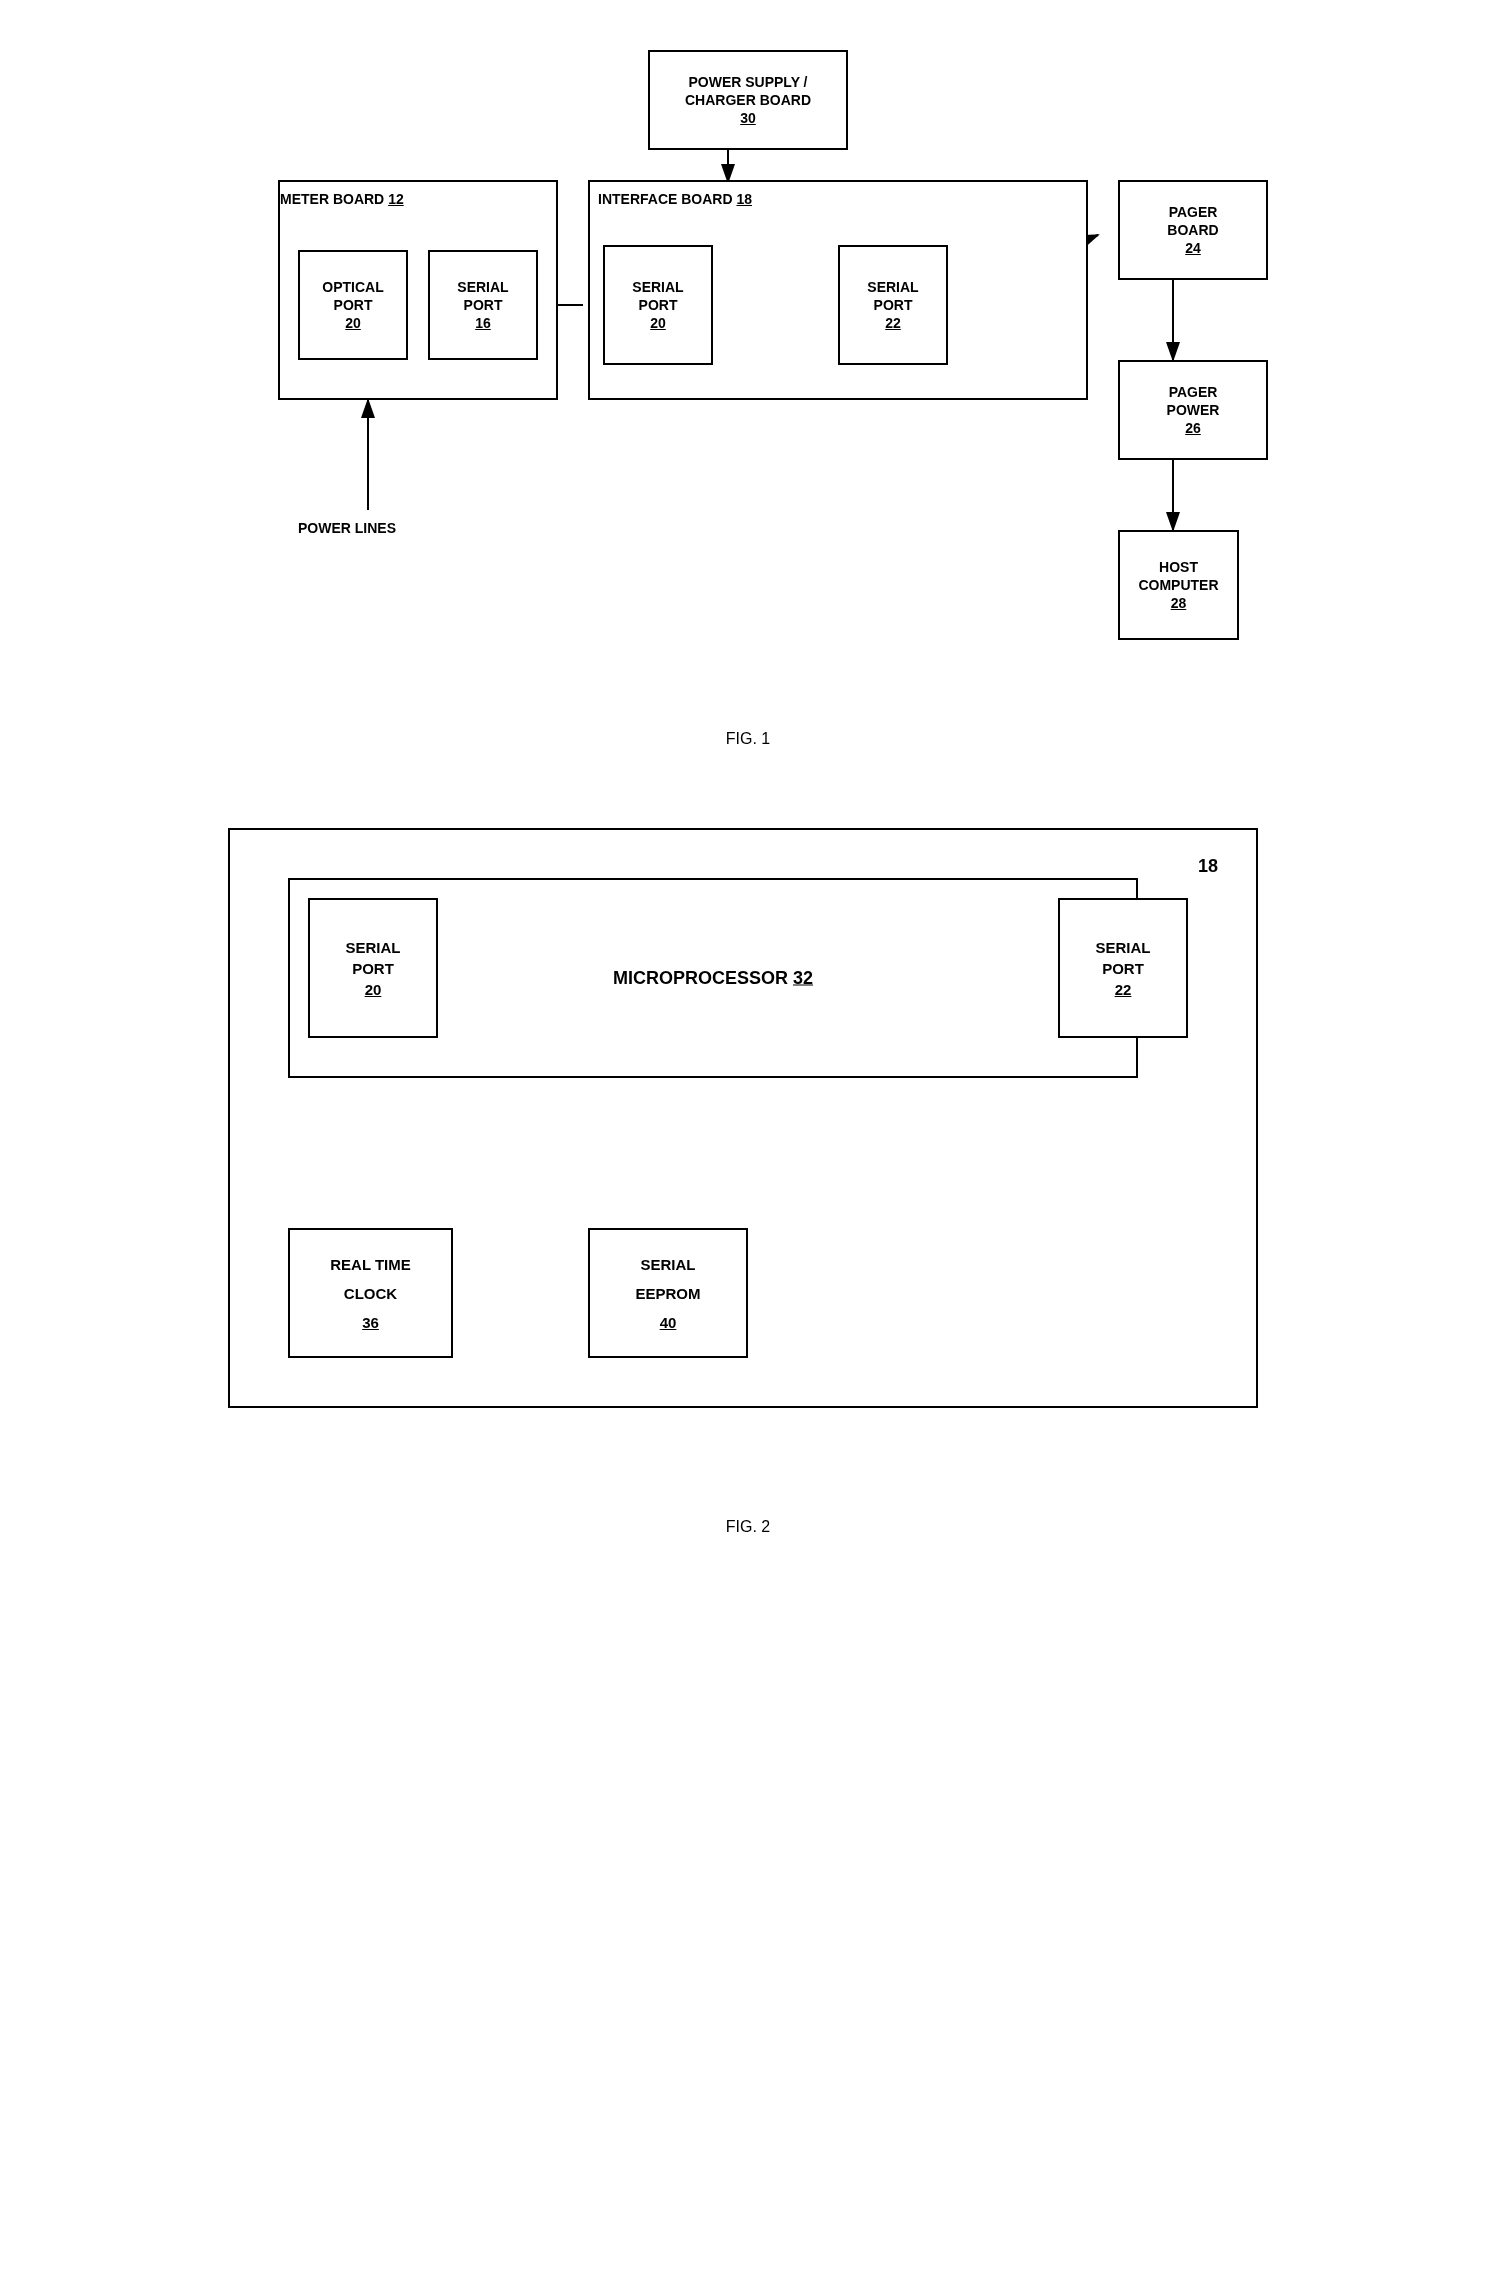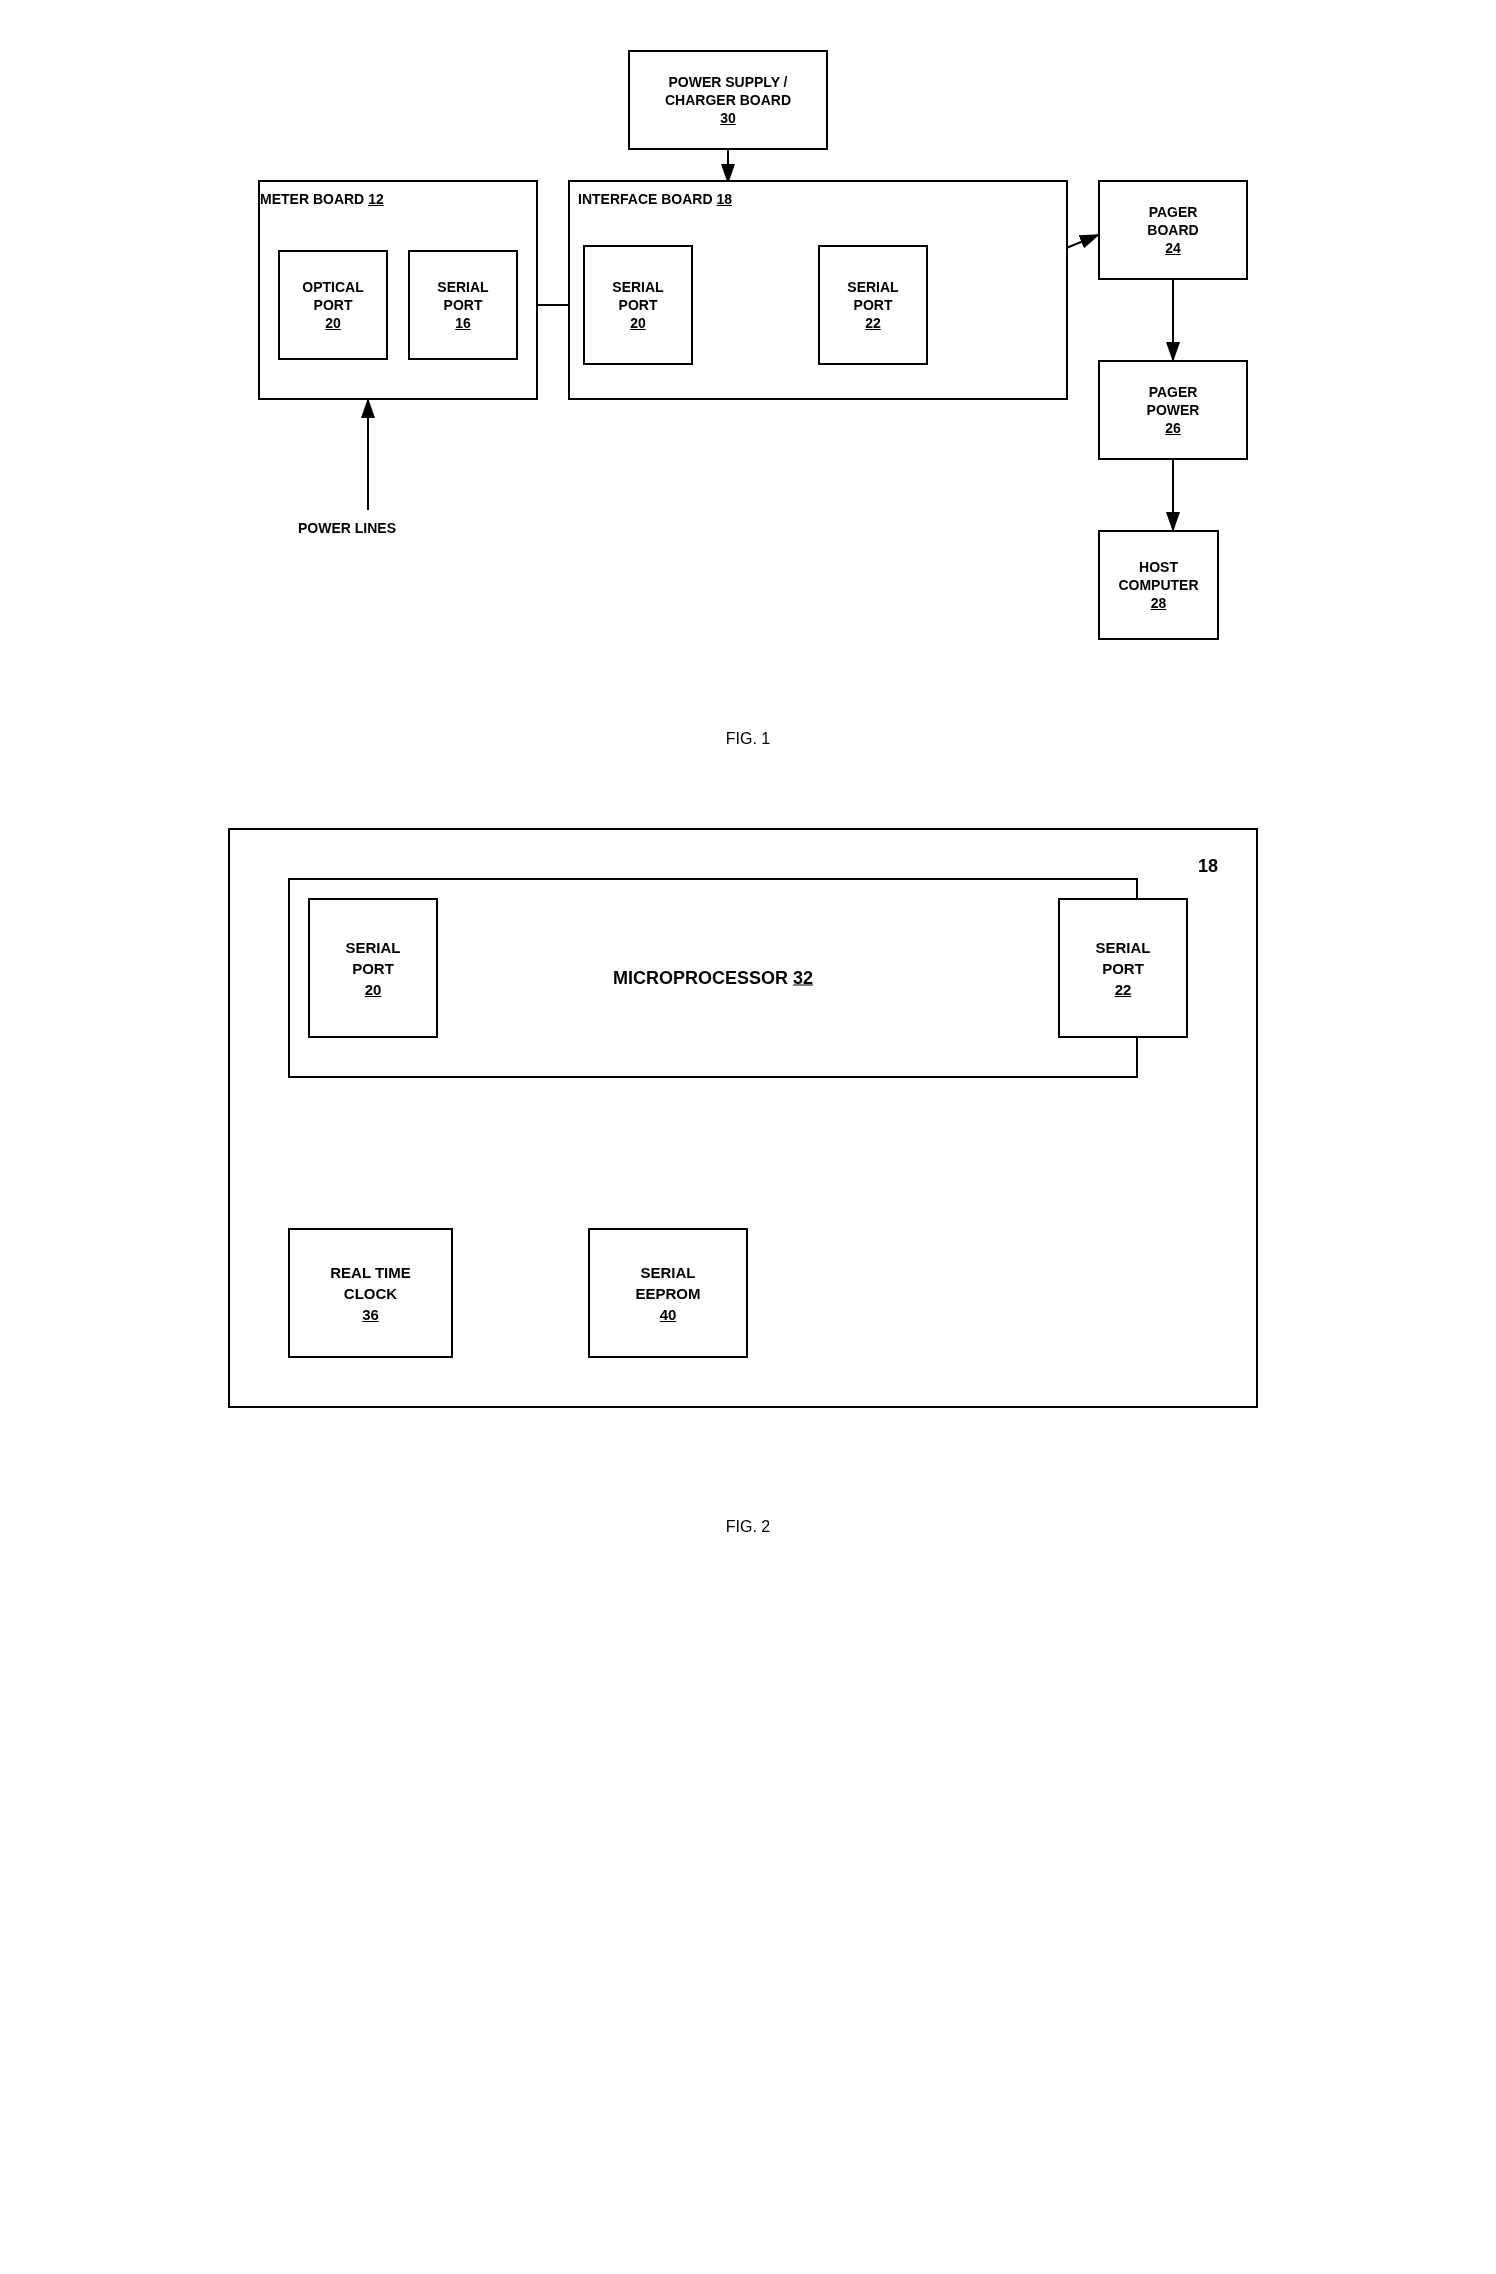--- a/index.html
+++ b/index.html
@@ -41,20 +41,21 @@
       display: flex;
       flex-direction: column;
       align-items: center;
       justify-content: center;
       text-align: center;
       font-size: 14px;
       font-weight: bold;
       font-family: Arial, sans-serif;
       padding: 6px;
       line-height: 1.3;
+      margin-left: 20px;
     }
 
     .box .underline {
       text-decoration: underline;
     }
 
     
     .meter-board {
       left: 60px;
       top: 140px;
@@ -263,20 +264,21 @@
       display: flex;
       flex-direction: column;
       align-items: center;
       justify-content: center;
       text-align: center;
       font-size: 15px;
       font-weight: bold;
       font-family: Arial, sans-serif;
       line-height: 1.4;
       padding: 10px;
+      gap: 8px;
     }
 
     .rtc-box {
       left: 90px;
       top: 420px;
       width: 165px;
       height: 130px;
     }
 
     .serial-eeprom-box {

